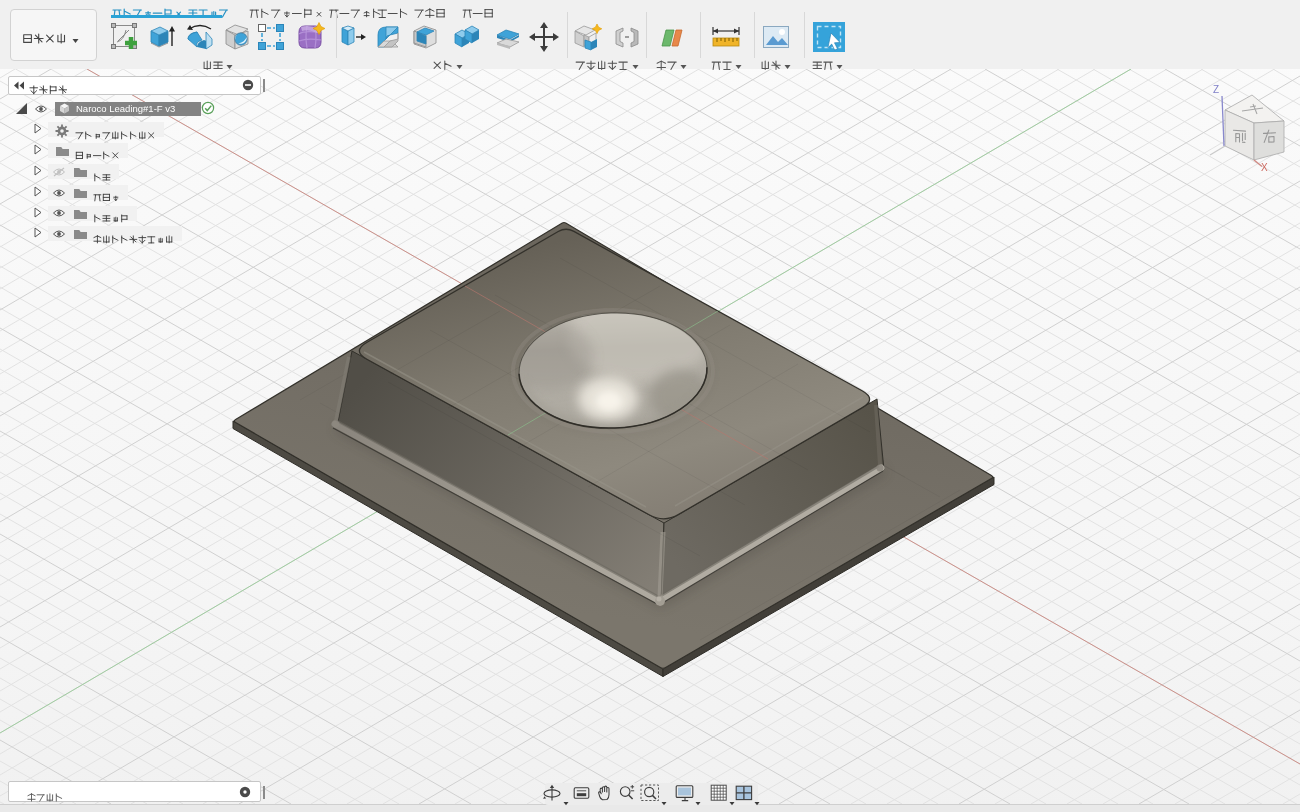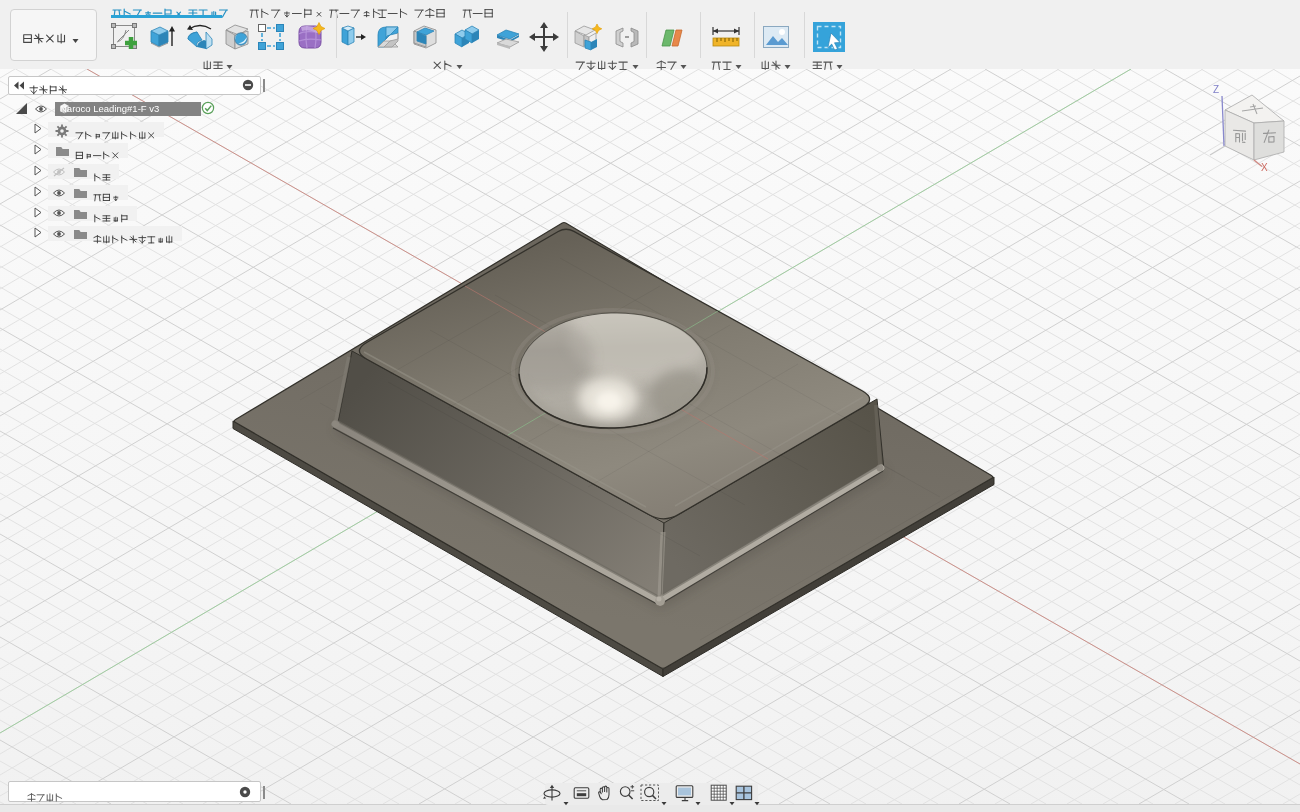--- a/index.html
+++ b/index.html
@@ -340,21 +340,21 @@
 <svg width="14" height="10" viewBox="0 0 14 10" style="position:absolute;left:34px;top:104px">
     <path d="M1.5 5 Q7 -1 12.5 5 Q7 11 1.5 5z" fill="none" stroke="#555" stroke-width="1"></path>
     <circle cx="7" cy="5" r="1.9" fill="#555"></circle>
   </svg>
 <div style="position:absolute;left:55px;top:101.5px;width:146px;height:14.5px;background:#838383"></div>
 <svg width="13" height="13" viewBox="0 0 13 13" style="position:absolute;left:58px;top:102px">
 <path d="M2 4 l4.5-2.5 4.5 2.5 -4.5 2.5z" fill="#f5f5f5"></path>
     <path d="M2 4 v5 l4.5 2.5 v-5z" fill="#d8d8d8"></path>
     <path d="M11 4 v5 l-4.5 2.5 v-5z" fill="#c2c2c2"></path>
   </svg>
-<div style="position:absolute;left:60px;top:103px;font-family:'Liberation Sans',sans-serif;font-size:9.5px;color:#fff;white-space:nowrap">Naroco Leading#1-F v3</div>
+<div style="position:absolute;left:76px;top:103px;font-family:'Liberation Sans',sans-serif;font-size:9.5px;color:#fff;white-space:nowrap">Naroco Leading#1-F v3</div>
 <svg width="14" height="14" viewBox="0 0 14 14" style="position:absolute;left:201px;top:101px">
 <circle cx="7" cy="7" r="5.6" fill="#fff" stroke="#5aa05a" stroke-width="1.2"></circle>
     <path d="M4.2 7.2 l2.1 2.3 L10.3 4.6" fill="none" stroke="#5aa05a" stroke-width="1.5"></path>
   </svg>
 <div style="position:absolute;left:48px;top:122px;width:116px;height:15px;background:#f1f1f1"></div>
 <svg width="8" height="11" viewBox="0 0 8 11" style="position:absolute;left:34px;top:123.0px">
     <path d="M1 1 L7 5.5 L1 10z" fill="#fdfdfd" stroke="#555" stroke-width="1"></path>
   </svg>
 <svg width="14" height="14" viewBox="0 0 14 14" style="position:absolute;left:55px;top:124px">
 <circle cx="7" cy="7" r="4.4" fill="#7a7a7a"></circle>

